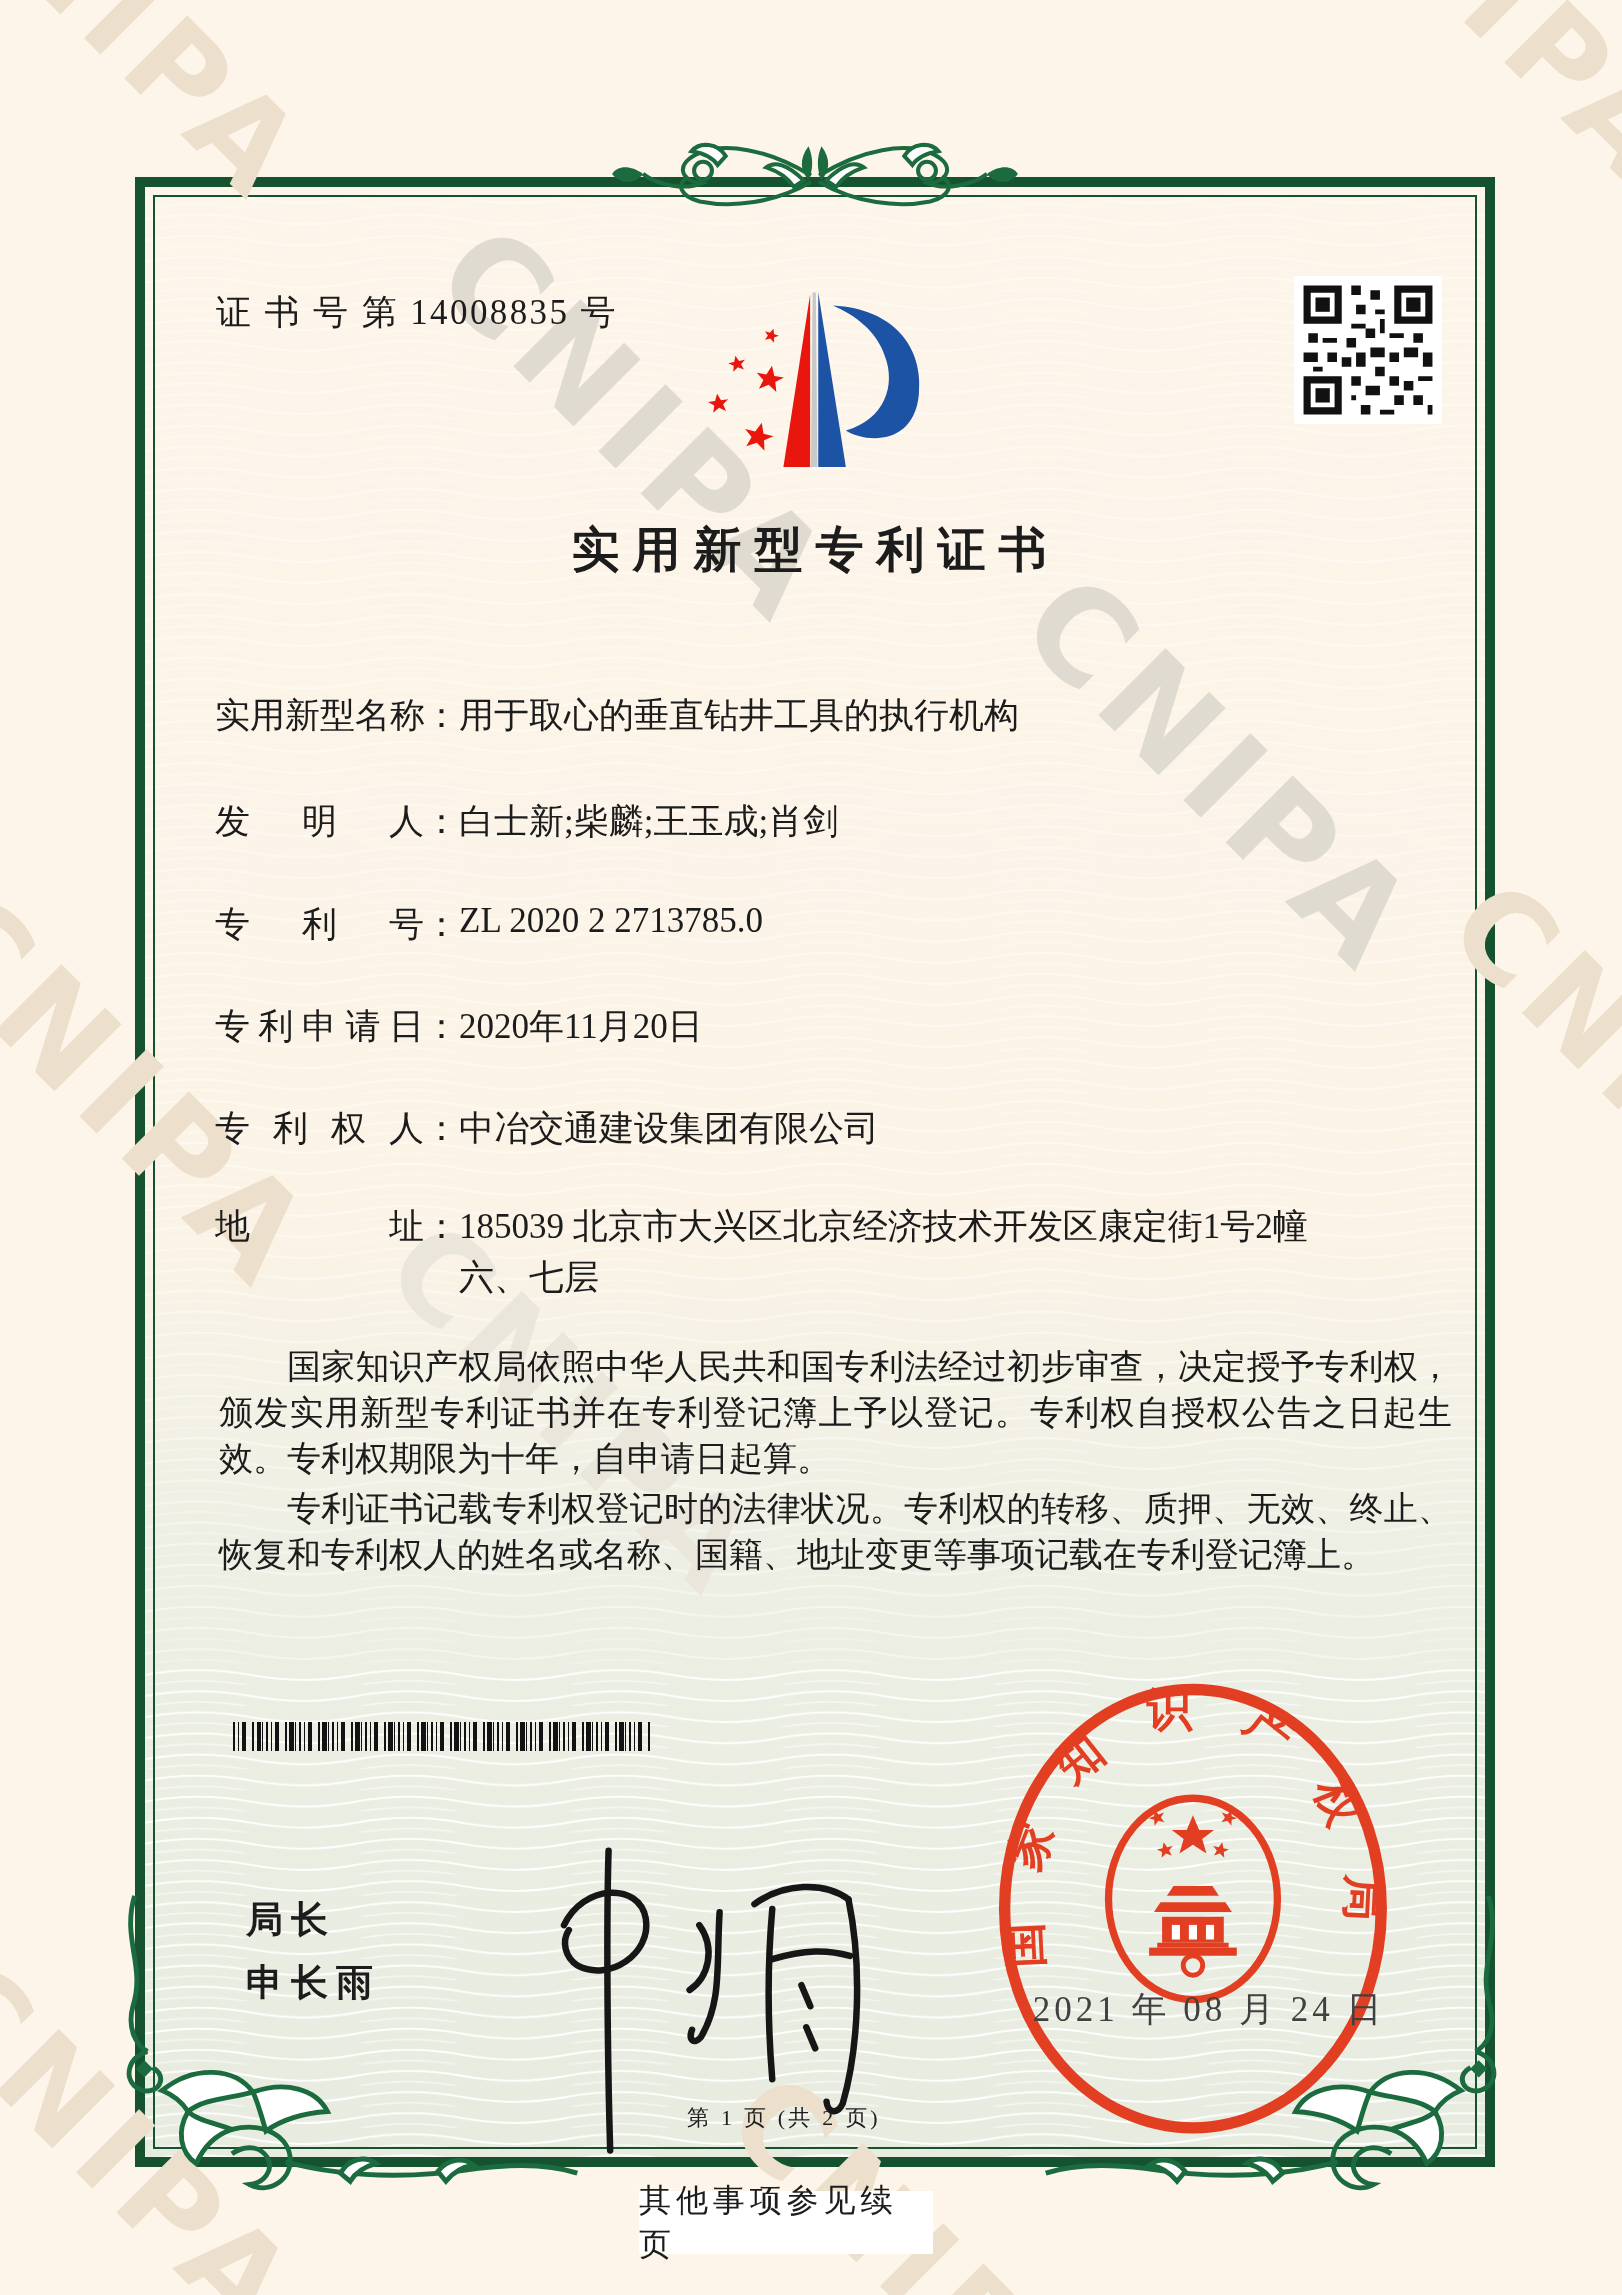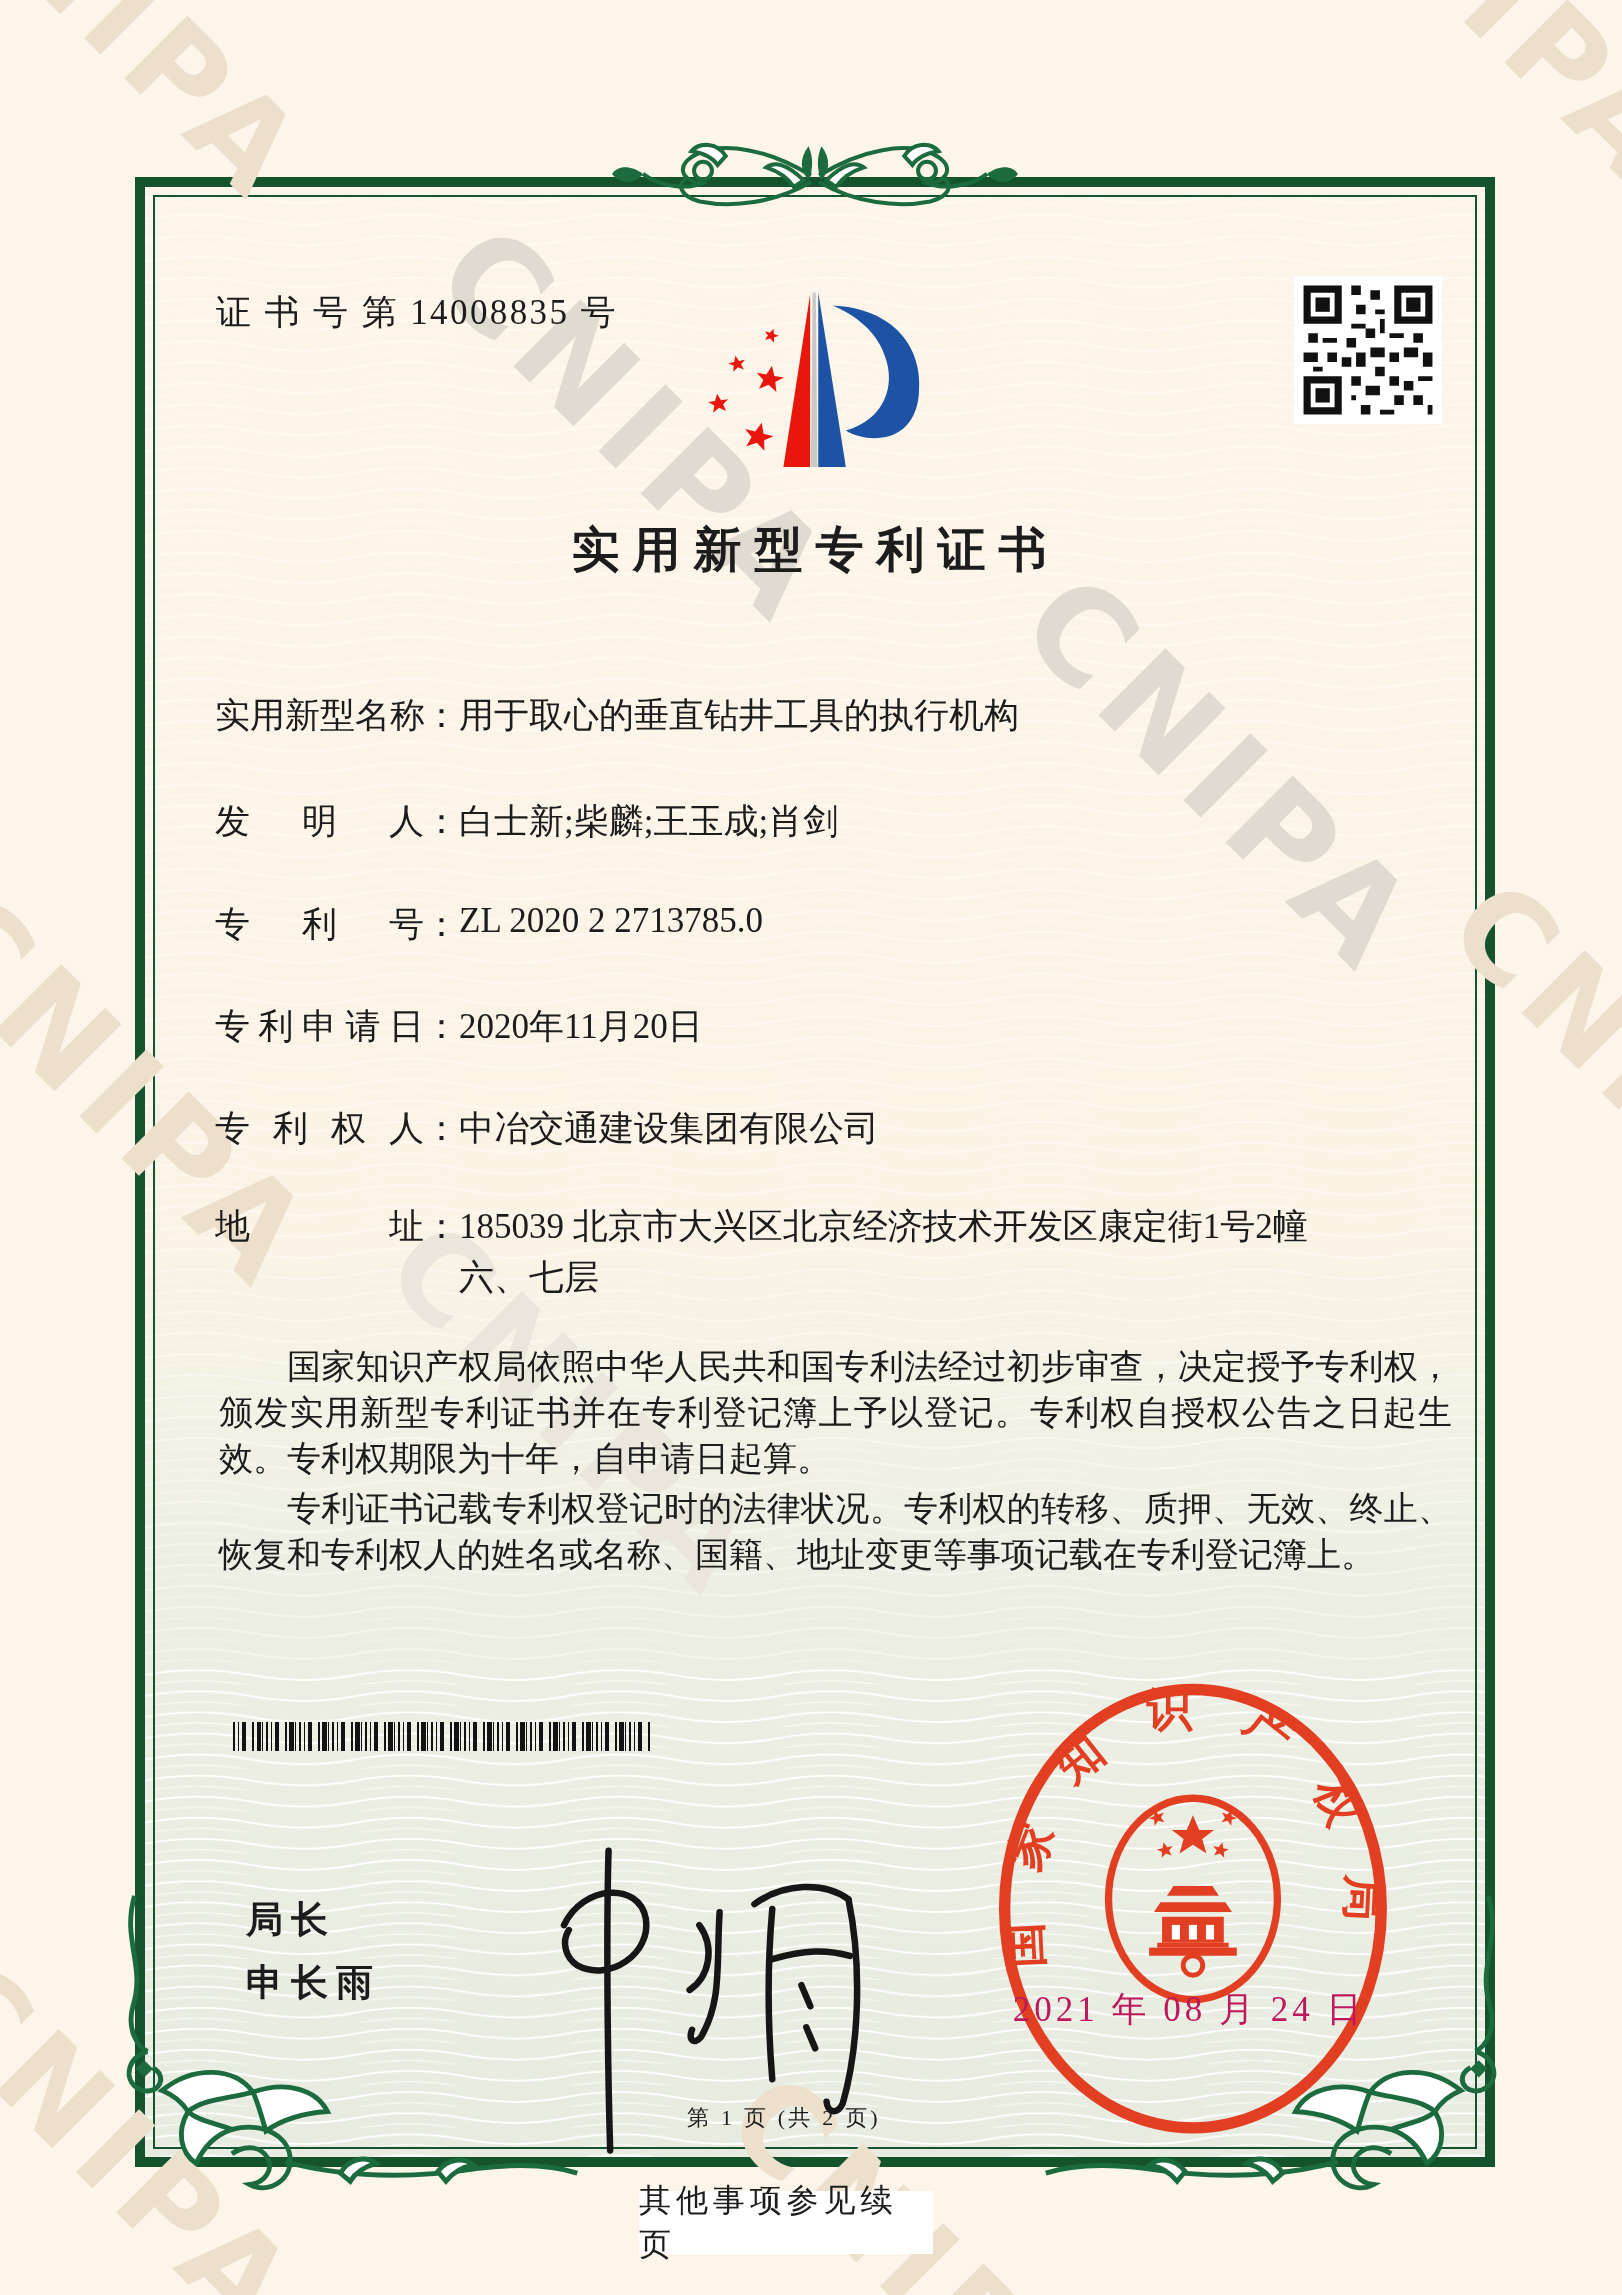--- a/index.html
+++ b/index.html
@@ -45,22 +45,22 @@
       #121212 0 2.4px,transparent 2.4px 4.9px,#121212 4.9px 5.7px,transparent 5.7px 9px,
       #121212 9px 13px,transparent 13px 14.6px,#121212 14.6px 15.4px,transparent 15.4px 18.7px,
       #121212 18.7px 21px,transparent 21px 23.5px,#121212 23.5px 28px,transparent 28px 29px,
       #121212 29px 30px,transparent 30px 33px);}
 
   .signer{left:246px;font-size:37px;font-weight:600;letter-spacing:8px;
           font-family:"Liberation Sans","DejaVu Sans",sans-serif;margin-top:8px;}
   .signature-svg{position:absolute;left:487px;top:1826px;z-index:4;}
 
   .seal-svg{position:absolute;left:990px;top:1670px;z-index:5;opacity:.94;}
-  .seal-date{left:970px;top:1986px;width:438px;text-align:center;font-size:35px;
-             letter-spacing:4px;z-index:6;color:#be185d;font-family:Liberation Serif, serif;}
+  .seal-date{left:990px;top:1986px;width:438px;text-align:center;font-size:35px;
+             letter-spacing:4px;z-index:6;color:#404040;font-family:Liberation Serif, serif;}
 
   .page-num{left:135px;top:2103px;width:1298px;text-align:center;font-size:22px;
             letter-spacing:3.2px;}
 
   .cont-box{position:absolute;left:639px;top:2191px;width:294px;height:63px;background:#ffffff;
             z-index:4;display:flex;align-items:center;justify-content:center;}
   .cont-box span{font-size:32px;letter-spacing:4.9px;}
 
   .qr-svg{position:absolute;left:1294px;top:276px;z-index:4;}
   .logo-svg{position:absolute;left:682px;top:252px;z-index:4;}

